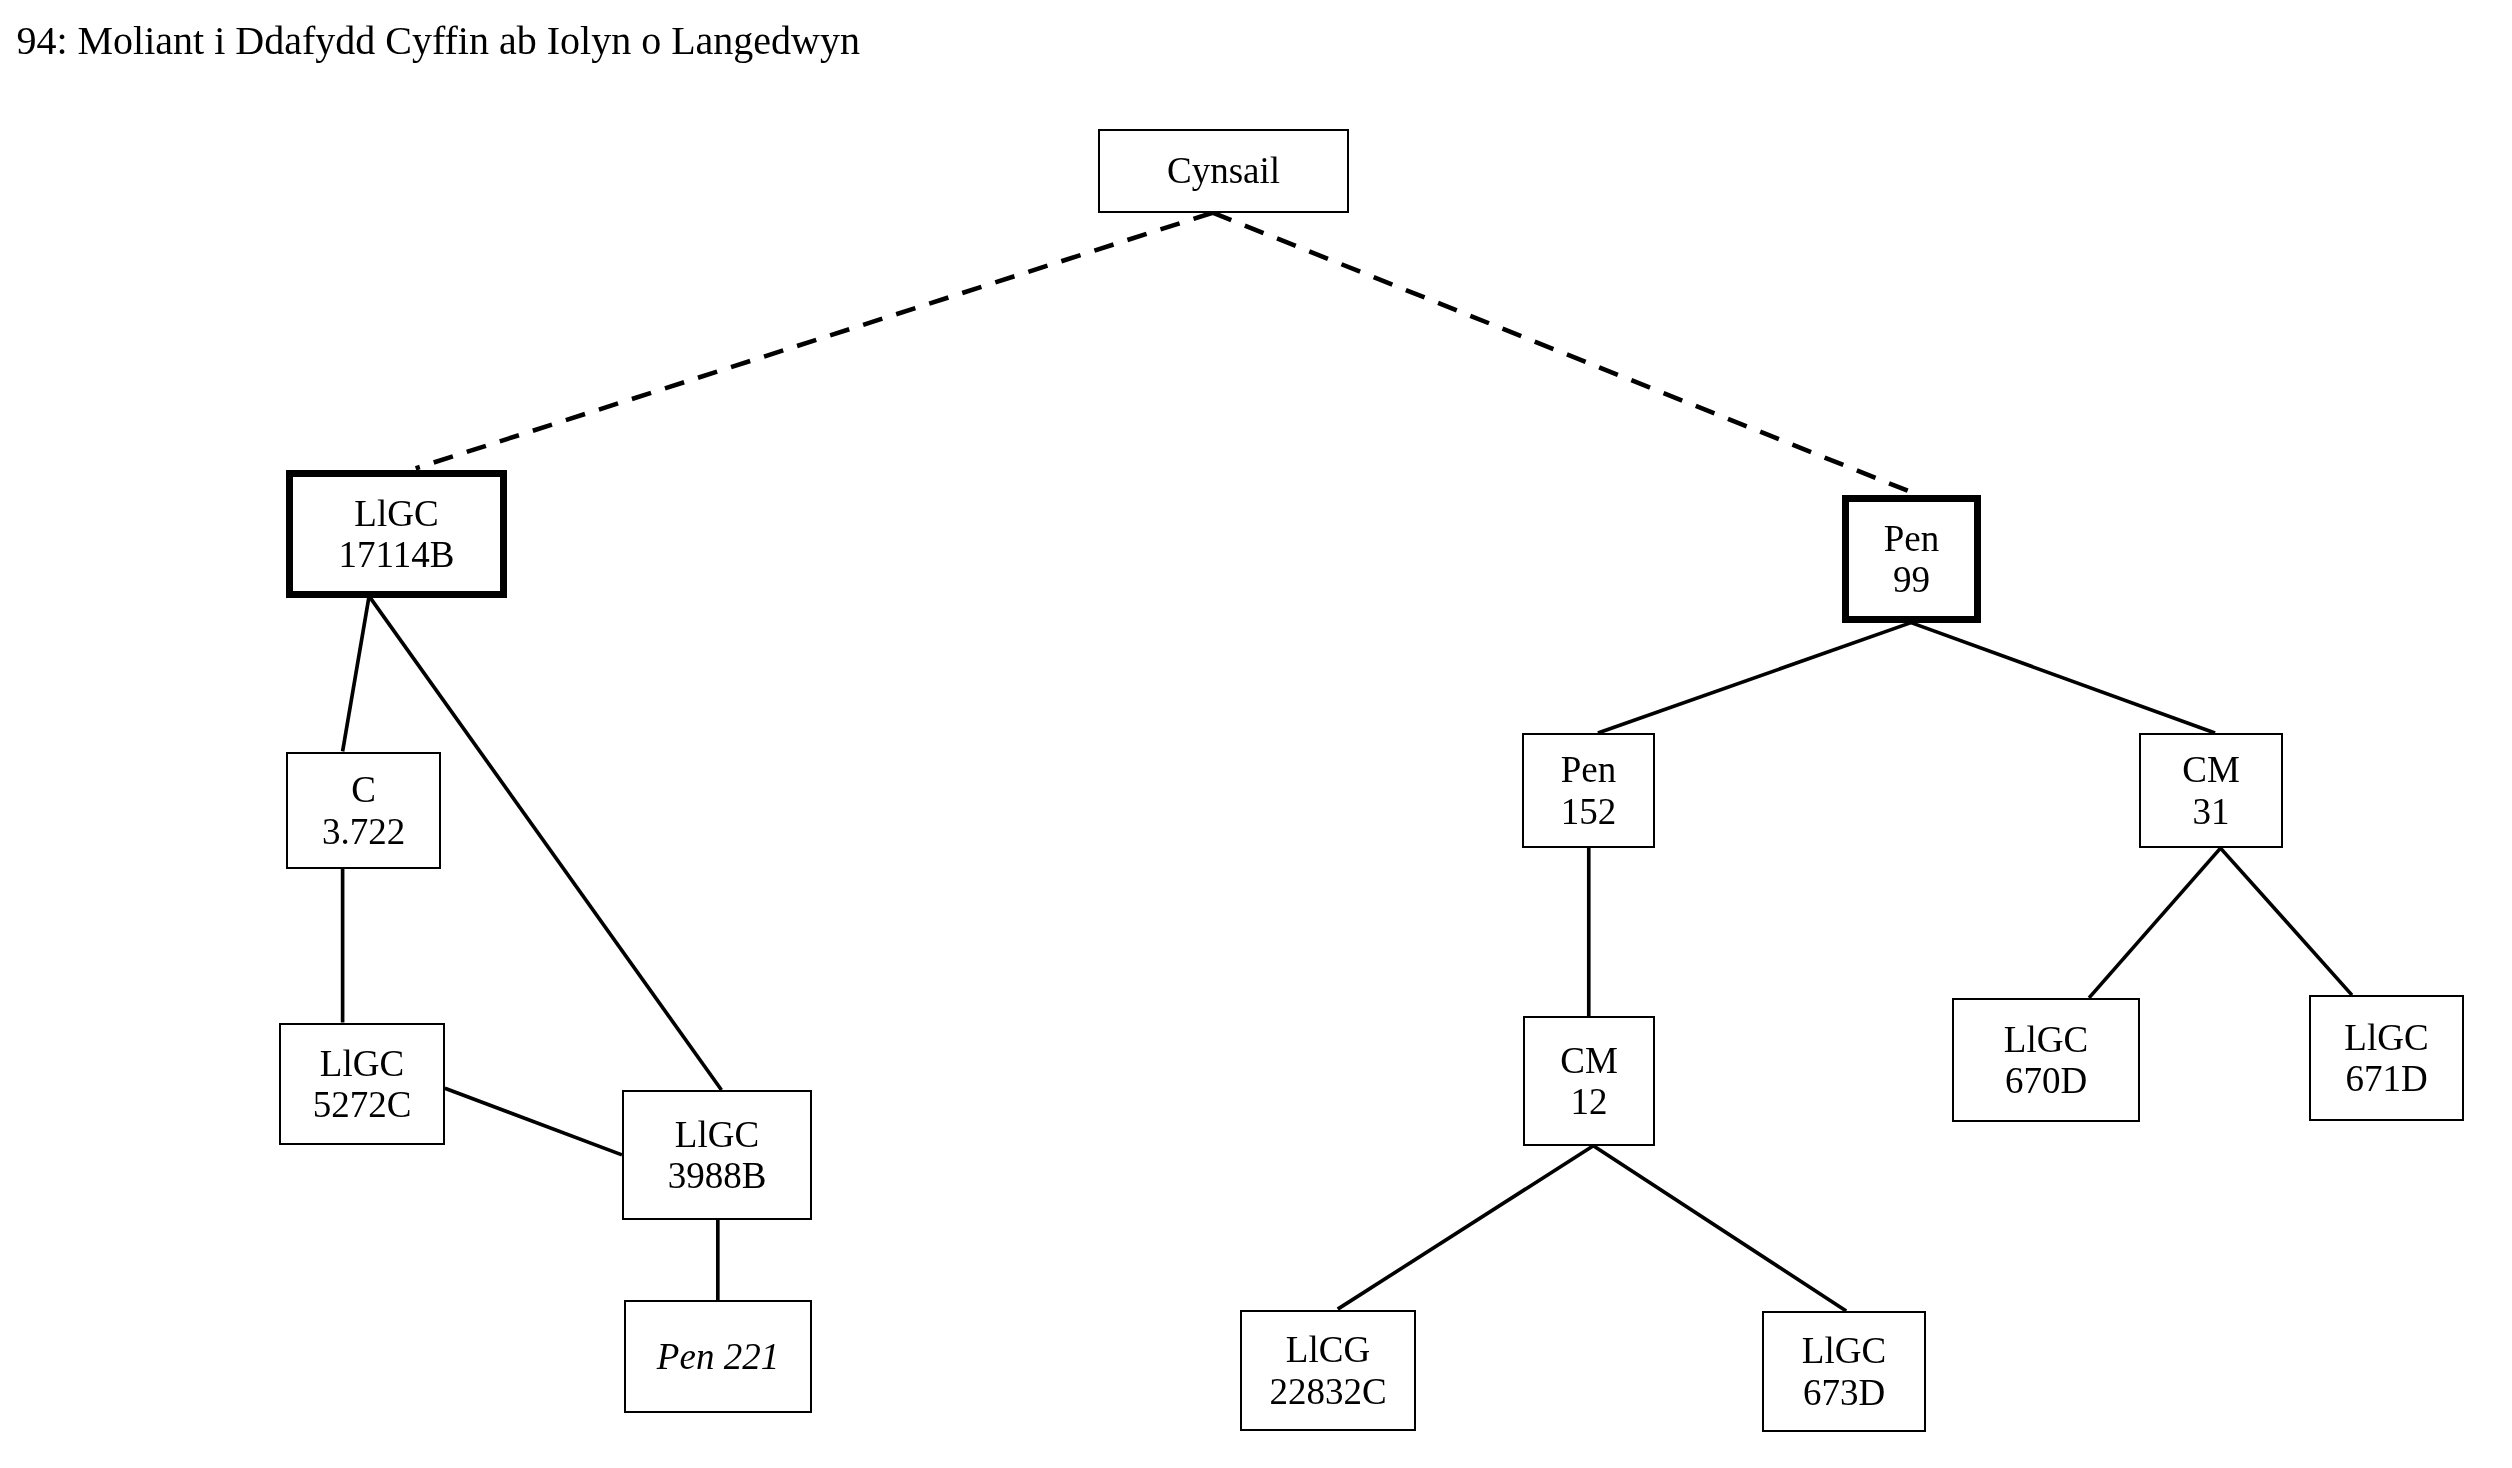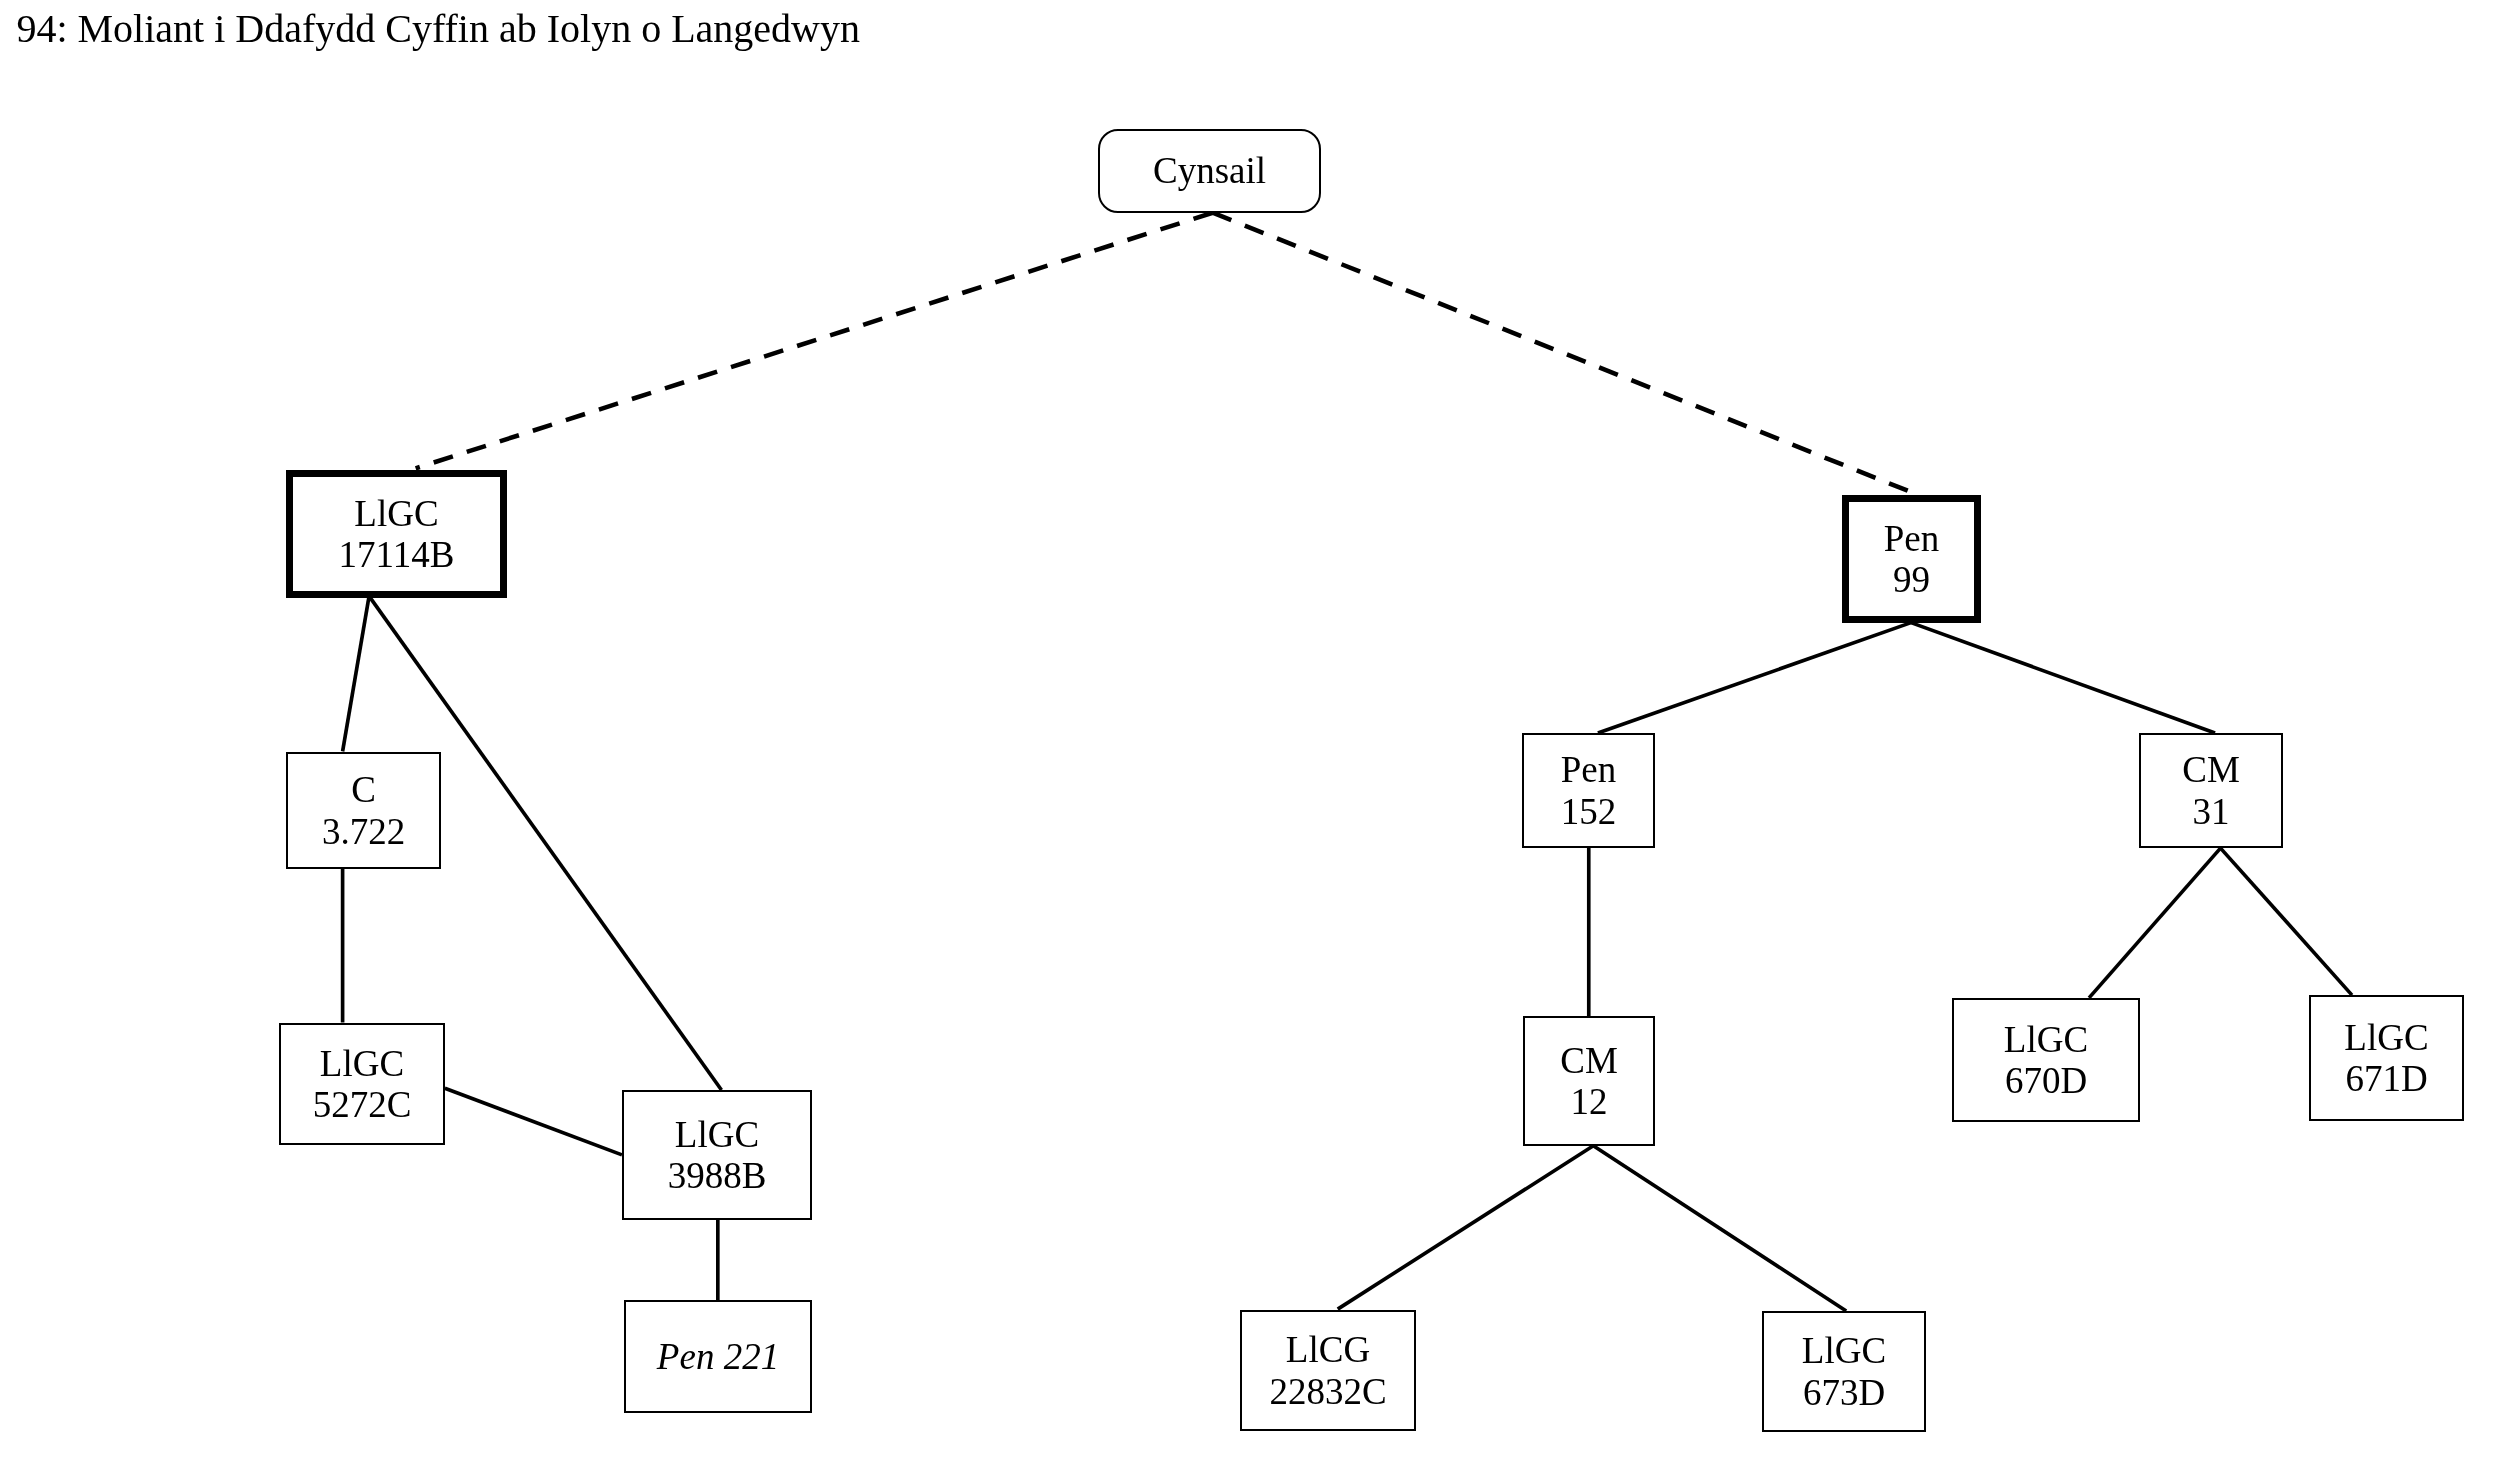--- a/index.html
+++ b/index.html
@@ -23,21 +23,21 @@
     position: absolute;
     left: 0;
     top: 0;
     width: 2512px;
     height: 1468px;
     pointer-events: none;
   }
   #title {
     position: absolute;
     left: 16.4px;
-    top: 9px;
+    top: 21px;
     font-size: 40px;
     line-height: 1.0;
     white-space: nowrap;
     font-family: "Liberation Serif", "DejaVu Serif", serif;
   }
   .node {
     position: absolute;
     box-sizing: border-box;
     background: #ffffff;
     border: 2.7px solid #000000;
@@ -81,21 +81,21 @@
       <line x1="2093" y1="682" x2="1750" y2="803" stroke="#000000" stroke-width="4"></line>
       <line x1="2093" y1="682" x2="2426" y2="803" stroke="#000000" stroke-width="4"></line>
       <line x1="1740" y1="929" x2="1740" y2="1113" stroke="#000000" stroke-width="4"></line>
       <line x1="2432" y1="929" x2="2288" y2="1093" stroke="#000000" stroke-width="4"></line>
       <line x1="2432" y1="929" x2="2576" y2="1090" stroke="#000000" stroke-width="4"></line>
       <line x1="1745" y1="1255" x2="1465" y2="1434" stroke="#000000" stroke-width="4"></line>
       <line x1="1745" y1="1255" x2="2022" y2="1436" stroke="#000000" stroke-width="4"></line>
     </svg>
 
   <div id="node-layer">
-      <div class="node" style="left: 1098px; top: 129px; width: 223px; height: 84px; border-radius: 20px;">
+      <div class="node" style="left: 1098px; top: 129px; width: 251px; height: 84px;">
         <span class="line1">Cynsail</span>
       </div>
       <div class="node thick" style="left: 286px; top: 470px; width: 221px; height: 128px;">
         <span class="line1">LlGC</span>
         <span class="line2">17114B</span>
       </div>
       <div class="node thick" style="left: 1842px; top: 495px; width: 139px; height: 128px;">
         <span class="line1">Pen</span>
         <span class="line2">99</span>
       </div>

